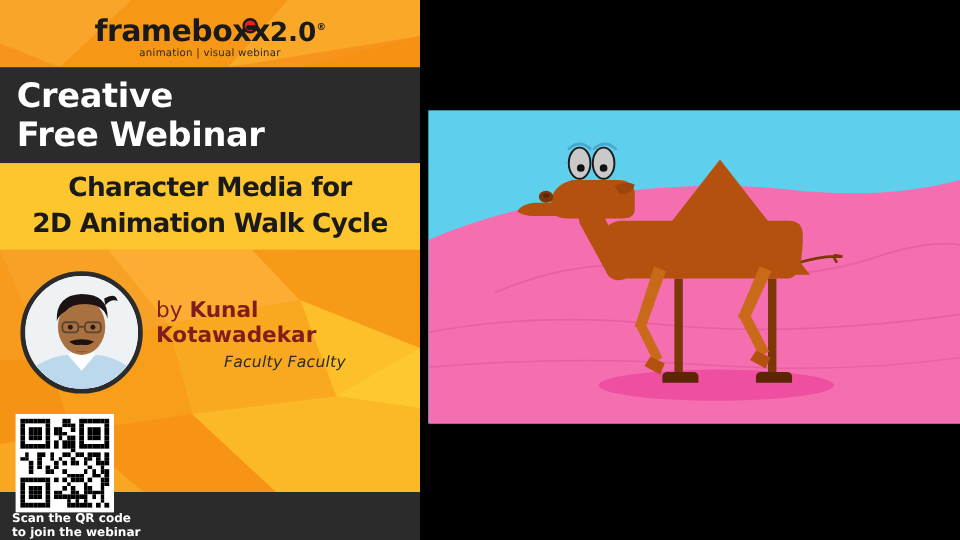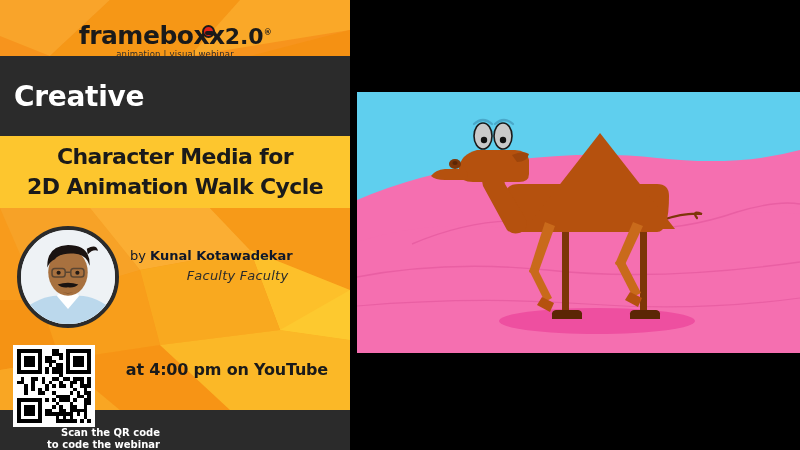--- a/index.html
+++ b/index.html
@@ -6,21 +6,21 @@
   body{width:800px;height:450px;overflow:hidden;font-family:"Liberation Sans",sans-serif;}
   .stage{position:relative;width:800px;height:450px;background:#000;overflow:hidden;}
 
   
   .poster{position:absolute;left:0;top:0;width:350px;height:450px;overflow:hidden;background:#F7941D;}
   .poster-bg{position:absolute;inset:0;background:#F89B1C;}
 
   
   .logo-band{position:absolute;left:0;top:0;width:350px;height:56px;overflow:hidden;}
   .logo-band .lb-bg{position:absolute;inset:0;background:#F7941D;}
-  .logo-wrap{position:absolute;left:0;top:0;width:350px;height:56px;display:flex;flex-direction:column;align-items:center;justify-content:flex-start;padding-top:19px;box-sizing:border-box;}
+  .logo-wrap{position:absolute;left:0;top:0;width:350px;height:56px;display:flex;flex-direction:column;align-items:center;justify-content:flex-start;padding-top:9px;box-sizing:border-box;}
   .logo-main{font-family:"DejaVu Sans",sans-serif;font-weight:bold;font-size:25px;line-height:27px;color:#1a1a1a;letter-spacing:-0.5px;position:relative;white-space:nowrap;}
   .logo-main .ver{font-size:22px;letter-spacing:0px;}
   .logo-reg{font-size:8px;vertical-align:super;}
   .logo-dot{position:absolute;left:123px;top:6px;width:13px;height:13px;border-radius:50%;background:#E2231A;border:2px solid #1a1a1a;box-sizing:border-box;}
   .logo-dot:after{content:"";position:absolute;left:1px;top:4px;width:9px;height:4px;background:#1a1a1a;border-radius:2px;}
   .logo-sub{font-family:"DejaVu Sans",sans-serif;font-size:8.5px;color:#2b2b2b;font-weight:normal;margin-top:-1px;letter-spacing:0.2px;}
   .logo-sub2{font-family:"DejaVu Serif",serif;font-size:9px;font-weight:bold;color:#231f20;margin-top:3px;letter-spacing:0.1px;}
 
   
   .excl-band{position:absolute;left:0;top:56px;width:350px;height:80px;background:#2b2b2b;display:flex;flex-direction:column;justify-content:center;padding-left:14px;box-sizing:border-box;}
@@ -28,34 +28,34 @@
 
   
   .title-band{position:absolute;left:0;top:136px;width:350px;height:72px;background:#FDC62E;display:flex;flex-direction:column;justify-content:center;align-items:center;}
   .title-line{font-family:"DejaVu Sans",sans-serif;color:#1a1a1a;font-weight:bold;font-size:22px;line-height:30px;letter-spacing:-0.6px;white-space:nowrap;}
 
   
   .speaker{position:absolute;left:0;top:208px;width:350px;height:120px;}
   .avatar{position:absolute;left:17px;top:18px;width:102px;height:102px;border-radius:50%;border:4px solid #2b2b2b;box-sizing:border-box;overflow:hidden;background:#e9eef2;}
   .av-face{position:absolute;left:0;top:0;width:100%;height:100%;}
   .speaker-text{position:absolute;left:130px;top:40px;width:215px;}
-  .sp-by{font-family:"DejaVu Sans",sans-serif;font-size:13px;color:#0f172a;}
+  .sp-by{font-family:"DejaVu Sans",sans-serif;font-size:18px;color:#7f1d1d;}
   .sp-by b{font-weight:bold;}
   .sp-role{font-family:"DejaVu Sans",sans-serif;font-size:13px;font-style:italic;color:#2b2b2b;text-align:center;margin-top:5px;letter-spacing:0.2px;}
 
   
   .date-band{position:absolute;left:0;top:328px;width:350px;height:82px;display:flex;flex-direction:column;justify-content:center;align-items:flex-end;padding-right:22px;box-sizing:border-box;}
   .date-line{font-family:"DejaVu Sans",sans-serif;font-weight:bold;font-size:16px;line-height:23px;color:#1a1a1a;letter-spacing:-0.2px;}
 
   
   .bottom-bar{position:absolute;left:0;top:410px;width:350px;height:40px;background:#2b2b2b;}
   .qr-box{position:absolute;left:13px;top:345px;width:82px;height:82px;background:#fff;padding:4px;box-sizing:border-box;}
   .qr-grid{width:100%;height:100%;display:grid;grid-template-columns:repeat(21,1fr);grid-template-rows:repeat(21,1fr);}
   .qr-grid i{background:#000;}
-  .qr-cap{position:absolute;left:10px;top:427px;width:150px;color:#fff;font-family:"DejaVu Sans",sans-serif;font-weight:bold;font-size:10px;line-height:12px;text-align:right;}
+  .qr-cap{position:absolute;left:10px;top:427px;width:150px;color:#fff;font-family:"DejaVu Sans",sans-serif;font-weight:bold;font-size:10px;line-height:12px;}
 
   
   .videopane{position:absolute;left:350px;top:0;width:450px;height:450px;background:#000;}
   .divider{position:absolute;left:350px;top:0;width:8px;height:450px;background:#2b2b2b;}
   .frame{position:absolute;left:7px;top:92px;width:443px;height:261px;overflow:hidden;background:#5FCFEE;}
 </style>
 </head>
 <body>
 
 <div class="stage">
@@ -96,20 +96,21 @@
         <div class="logo-main">
           <span>frameboxx</span><span class="ver">2.0</span><span class="logo-reg">®</span>
           <span class="logo-dot"></span>
         </div>
         <div class="logo-sub">animation | visual webinar</div>
       </div>
     </div>
 
     <div class="excl-band">
       <div class="excl-line">Creative</div>
+      <div class="excl-line">Free Webinar</div>
     </div>
 
     <div class="title-band">
       <div class="title-line">Character Media for</div>
       <div class="title-line">2D Animation Walk Cycle</div>
     </div>
 
     <div class="speaker">
       <div class="avatar">
         <svg class="av-face" viewBox="0 0 100 100">
@@ -128,21 +129,20 @@
           <path d="M44 66 Q50 69 56 66 Q50 68 44 66 Z" fill="#6e4524"></path>
         </svg>
       </div>
       <div class="speaker-text">
         <div class="sp-by"><span>by </span><b>Kunal Kotawadekar</b></div>
         <div class="sp-role">Faculty Faculty</div>
       </div>
     </div>
 
     <div class="date-band">
-      <div class="date-line">at 4:00 pm on YouTube</div>
     </div>
 
     <div class="bottom-bar"></div>
 
     <div class="qr-box">
       <div class="qr-grid" id="qrgrid">
           <i></i>
           <i></i>
           <i></i>
           <i></i>
@@ -580,21 +580,21 @@
           <i></i>
           <i></i>
           <i style="background: rgb(255, 255, 255);"></i>
           <i></i>
           <i style="background: rgb(255, 255, 255);"></i>
           <i></i>
         </div>
     </div>
     <div class="qr-cap">
       <div>Scan the QR code</div>
-      <div>to code the webinar</div>
+      <div>to join the webinar</div>
     </div>
   </div>
 
   <div class="divider"></div>
 
   <div class="videopane">
     <div class="frame">
       <svg width="443" height="261" viewBox="0 0 443 261">
         <rect width="443" height="261" fill="#5FCFEE"></rect>
         <path d="M0 108 Q60 82 140 70 Q230 58 300 66 Q380 75 443 58 L443 261 L0 261 Z" fill="#F56FB0"></path>

